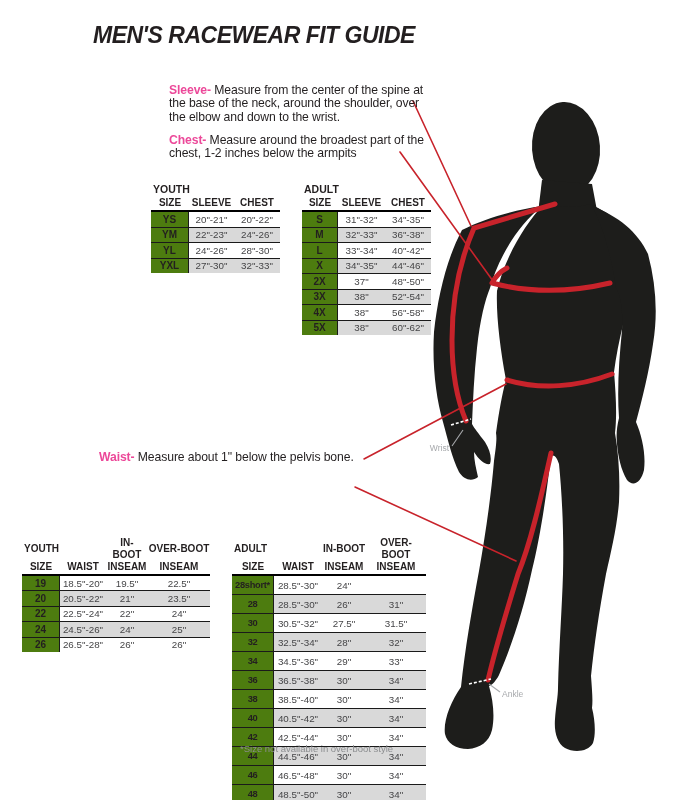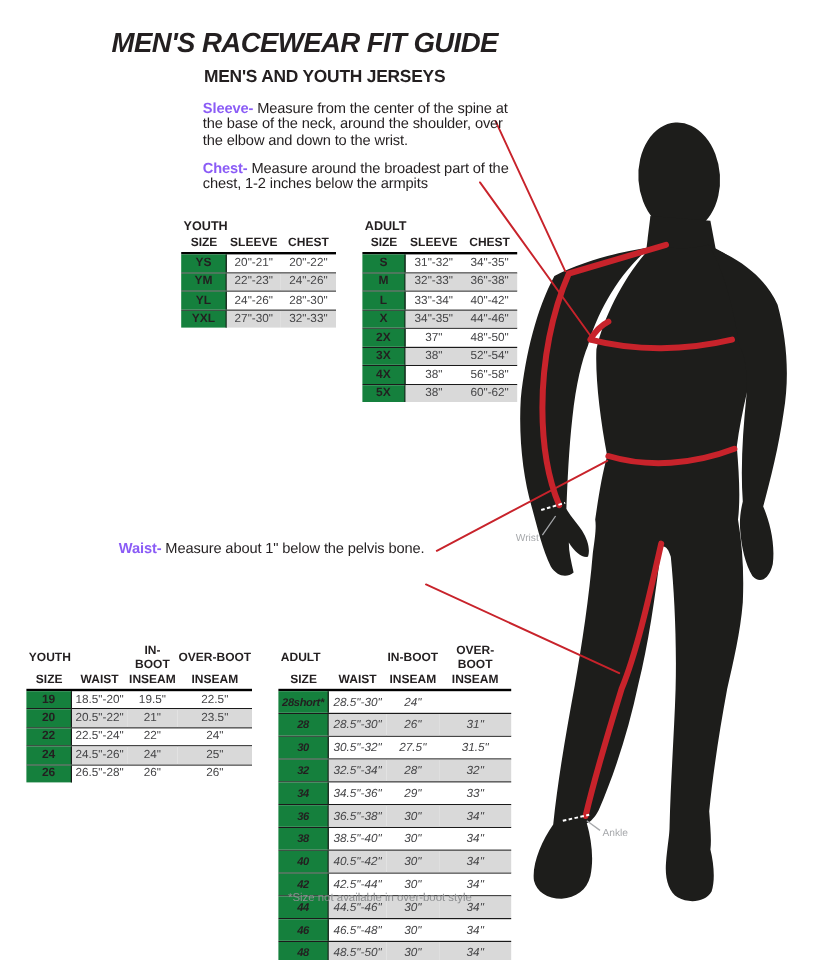--- a/index.html
+++ b/index.html
@@ -4,35 +4,35 @@
 <style>
   html,body{margin:0;padding:0;background:#fff;}
   #canvas{position:relative;width:686px;height:800px;background:#fff;overflow:hidden;
           font-family:"Liberation Sans",sans-serif;color:#231f20;}
   .abs{position:absolute;}
   
   .h1{font-size:23px;font-weight:bold;font-style:italic;letter-spacing:-0.5px;white-space:nowrap;}
   .h2{font-size:14.5px;font-weight:bold;letter-spacing:-0.2px;white-space:nowrap;}
   
   .para{font-size:12.2px;line-height:13.4px;letter-spacing:-0.1px;}
-  .red{color:#8b5cf6;font-weight:bold;}
+  .red{color:#ec4899;font-weight:bold;}
   
   .tbl{position:absolute;}
   .grp{font-size:10.5px;font-weight:bold;height:14px;padding-left:2px;letter-spacing:0;}
   .hrow,.trow{display:grid;align-items:center;}
   .hcell{font-size:10px;font-weight:bold;text-align:center;line-height:12px;}
   .hcell.gleft{text-align:left;padding-left:2px;}
   .thead{border-bottom:2px solid #000000;padding-bottom:1px;}
   .trow{height:14.5px;}
-  .t-apants .trow{height:18px;font-style:italic;}
+  .t-apants .trow{height:18px;}
   .t-ypants .trow{height:14.4px;}
   .rows .trow + .trow{border-top:1.4px solid #1a1a1a;}
   .thead + .rows .trow:first-child{border-top:none;}
   .cell{height:100%;display:flex;align-items:center;justify-content:center;overflow:hidden;}
-  .cell.size{font-size:10px;font-weight:bold;border-right:1.5px solid #1a1a1a;background:#15803d;}
+  .cell.size{font-size:10px;font-weight:bold;border-right:1.5px solid #1a1a1a;background:#4d7c0f;}
   .t-apants .cell.size{font-size:9.3px;letter-spacing:-0.3px;}
   .cell.val{font-size:9.8px;color:#454547;}
   .trow.shade .cell.val{background:#d9d9d9;}
   
   .t-yjersey .hrow,.t-yjersey .trow{grid-template-columns:38px 45px 46px;}
   .t-ajersey .hrow,.t-ajersey .trow{grid-template-columns:36px 47px 46px;}
   .t-ypants .hrow,.t-ypants .trow{grid-template-columns:38px 46px 42px 62px;}
   .t-apants .hrow,.t-apants .trow{grid-template-columns:42px 48px 44px 60px;}
   .footnote{font-size:9.5px;color:#8c8e90;letter-spacing:0;}
   svg{display:block;}
@@ -126,21 +126,20 @@
     <g stroke="#a7a9ac" stroke-width="1.1" fill="none">
       <path d="M452 446 L463 430"></path>
       <path d="M500 692 L489 684"></path>
     </g>
     <text x="449" y="451" text-anchor="end" font-size="8.5" fill="#a7a9ac" font-family="Liberation Sans, sans-serif">Wrist</text>
     <text x="502" y="697" text-anchor="start" font-size="8.5" fill="#a7a9ac" font-family="Liberation Sans, sans-serif">Ankle</text>
   </svg>
 
   <div class="abs h1" style="left:93px;top:22px;text-align:right;">MEN'S RACEWEAR FIT GUIDE</div>
 
-  <div class="abs h2" style="left:170px;top:56px;">MEN'S AND YOUTH JERSEYS</div>
 
   <div class="abs para" style="left:169px;top:84px;width:256px;">
     <span class="red">Sleeve-</span><span> Measure from the center of the spine at the base of the neck, around the shoulder, over the elbow and down to the wrist.</span>
   </div>
 
   <div class="abs para" style="left:169px;top:134px;width:256px;">
     <span class="red">Chest-</span><span> Measure around the broadest part of the chest, 1-2 inches below the armpits</span>
   </div>
 
   <div class="tbl t-yjersey" style="left:151px;top:183px;width:129px;">

